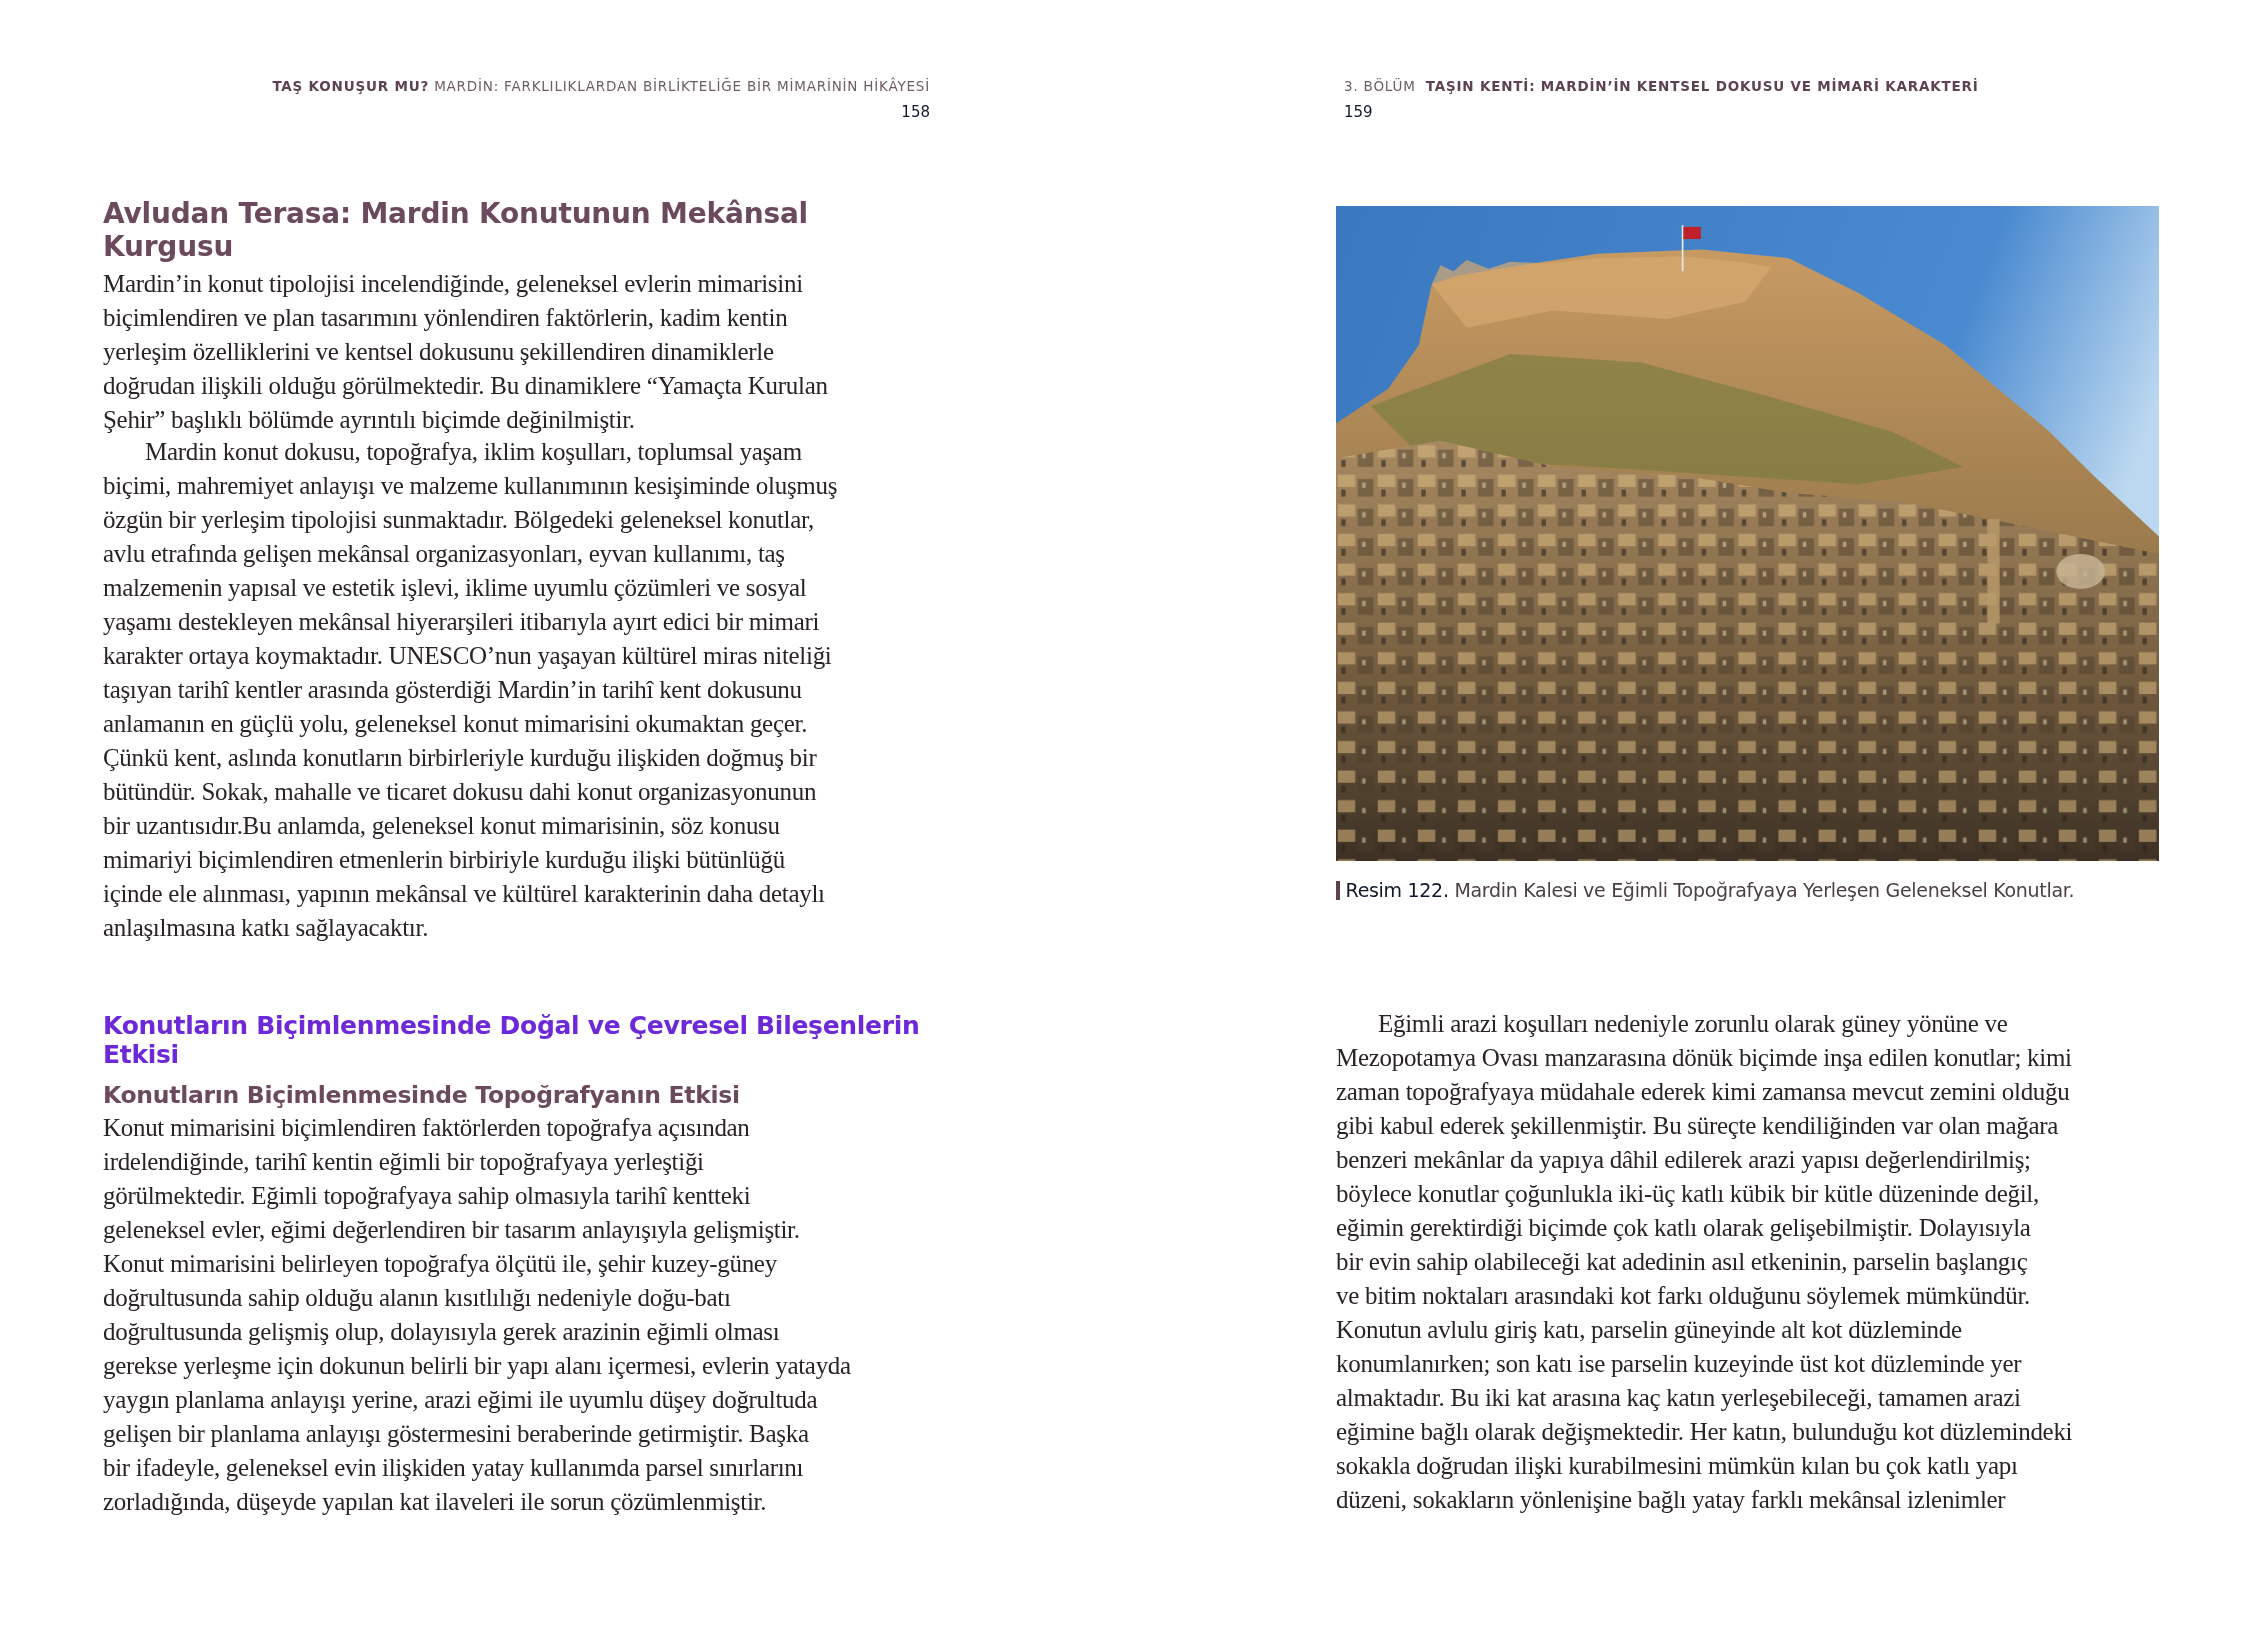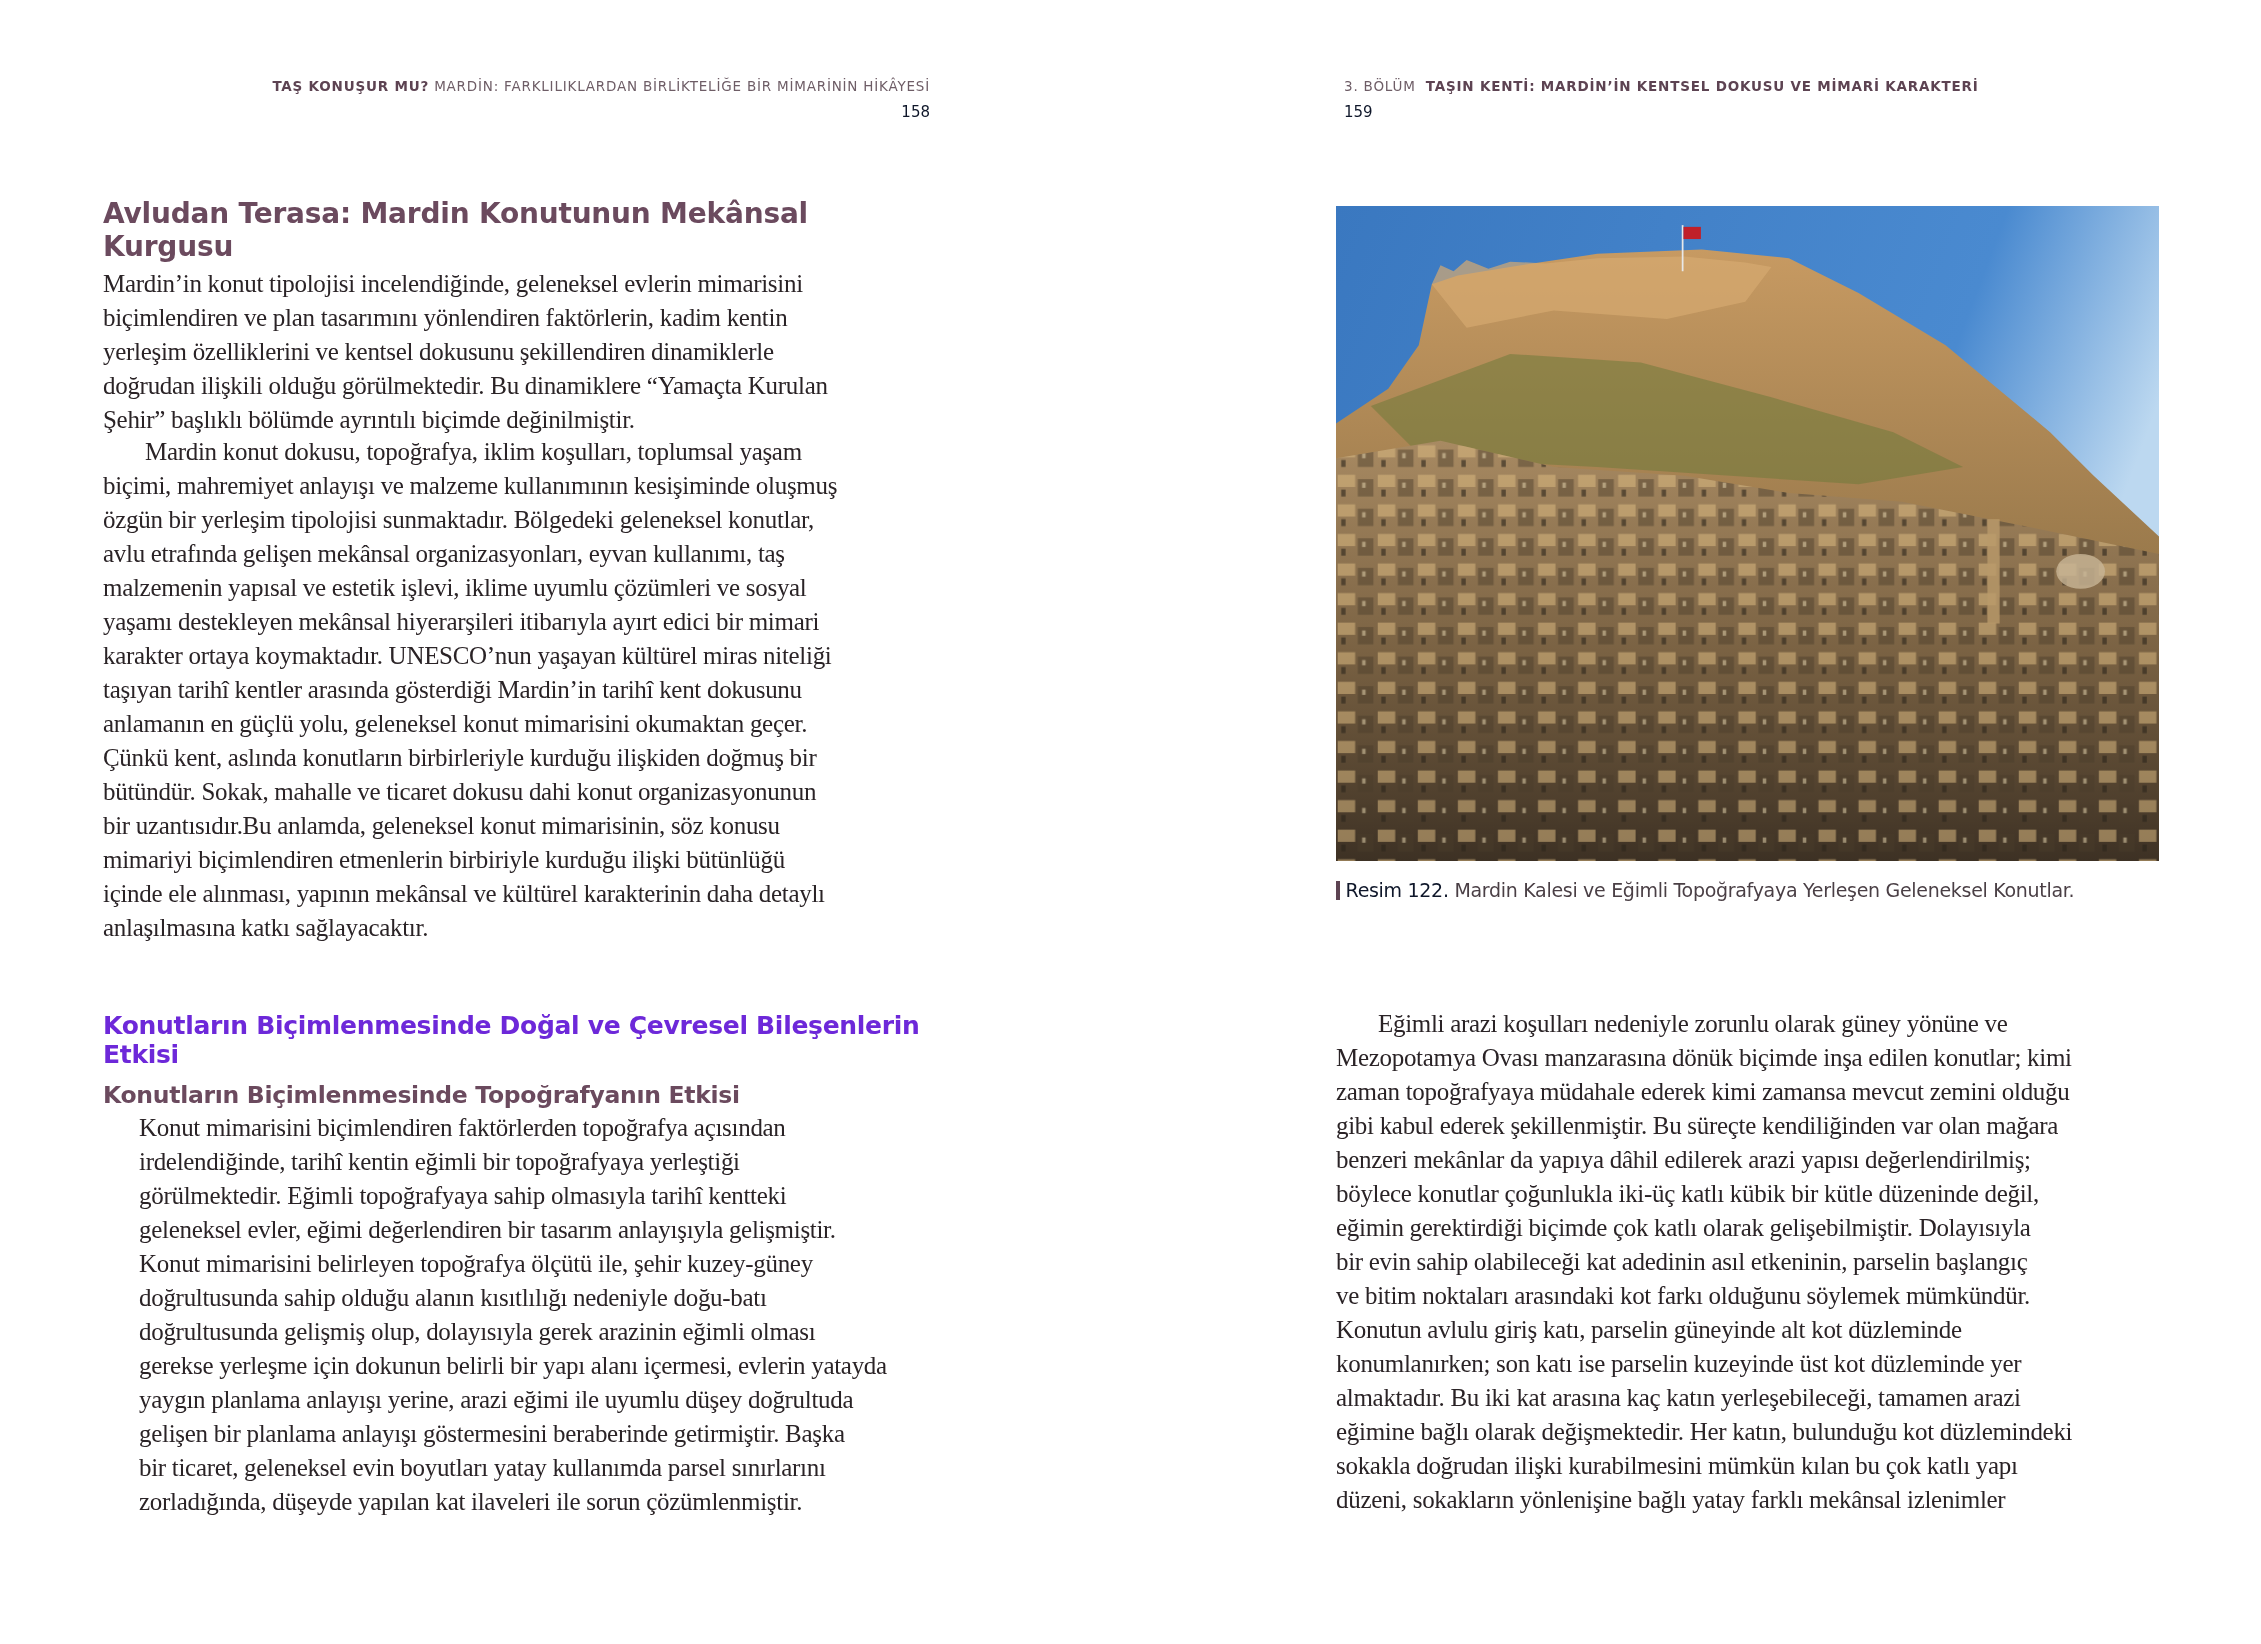--- a/index.html
+++ b/index.html
@@ -72,32 +72,32 @@
       <span class="line">içinde ele alınması, yapının mekânsal ve kültürel karakterinin daha detaylı</span>
       <span class="line">anlaşılmasına katkı sağlayacaktır.</span>
     </div>
 
   <div class="col" style="top:1011px;">
     <h3 class="h-sec">Konutların Biçimlenmesinde Doğal ve Çevresel Bileşenlerin Etkisi</h3>
   </div>
   <div class="col" style="top:1081px;">
     <h4 class="h-sub">Konutların Biçimlenmesinde Topoğrafyanın Etkisi</h4>
   </div>
-  <div class="col body-text" style="top:1111px;margin-left:36px;" id="p3">
+  <div class="col body-text" style="top:1111px;" id="p3">
       <span class="line">Konut mimarisini biçimlendiren faktörlerden topoğrafya açısından</span>
       <span class="line">irdelendiğinde, tarihî kentin eğimli bir topoğrafyaya yerleştiği</span>
       <span class="line">görülmektedir. Eğimli topoğrafyaya sahip olmasıyla tarihî kentteki</span>
       <span class="line">geleneksel evler, eğimi değerlendiren bir tasarım anlayışıyla gelişmiştir.</span>
       <span class="line">Konut mimarisini belirleyen topoğrafya ölçütü ile, şehir kuzey-güney</span>
       <span class="line">doğrultusunda sahip olduğu alanın kısıtlılığı nedeniyle doğu-batı</span>
       <span class="line">doğrultusunda gelişmiş olup, dolayısıyla gerek arazinin eğimli olması</span>
       <span class="line">gerekse yerleşme için dokunun belirli bir yapı alanı içermesi, evlerin yatayda</span>
       <span class="line">yaygın planlama anlayışı yerine, arazi eğimi ile uyumlu düşey doğrultuda</span>
       <span class="line">gelişen bir planlama anlayışı göstermesini beraberinde getirmiştir. Başka</span>
-      <span class="line">bir ticaret, geleneksel evin boyutları yatay kullanımda parsel sınırlarını</span>
+      <span class="line">bir ifadeyle, geleneksel evin ilişkiden yatay kullanımda parsel sınırlarını</span>
       <span class="line">zorladığında, düşeyde yapılan kat ilaveleri ile sorun çözümlenmiştir.</span>
     </div>
 </div>
 
 <div class="page right">
   <div class="running-head">
     <span>3. BÖLÜM</span>&nbsp;
     <span class="strong">TAŞIN KENTİ: MARDİN’İN KENTSEL DOKUSU VE MİMARİ  KARAKTERİ</span>
   </div>
   <div class="page-num">159</div>

